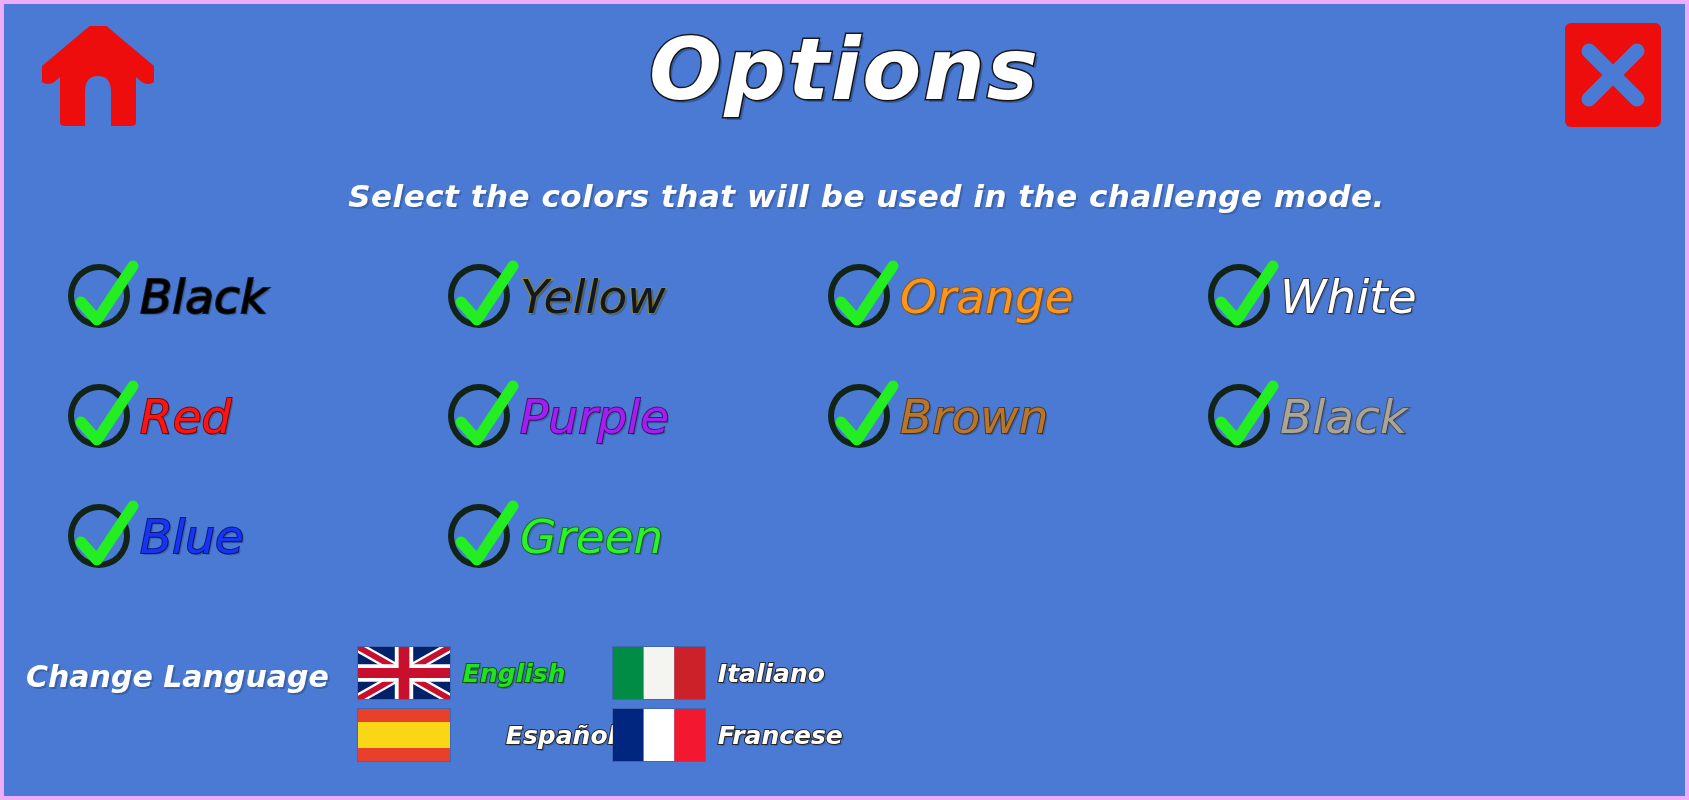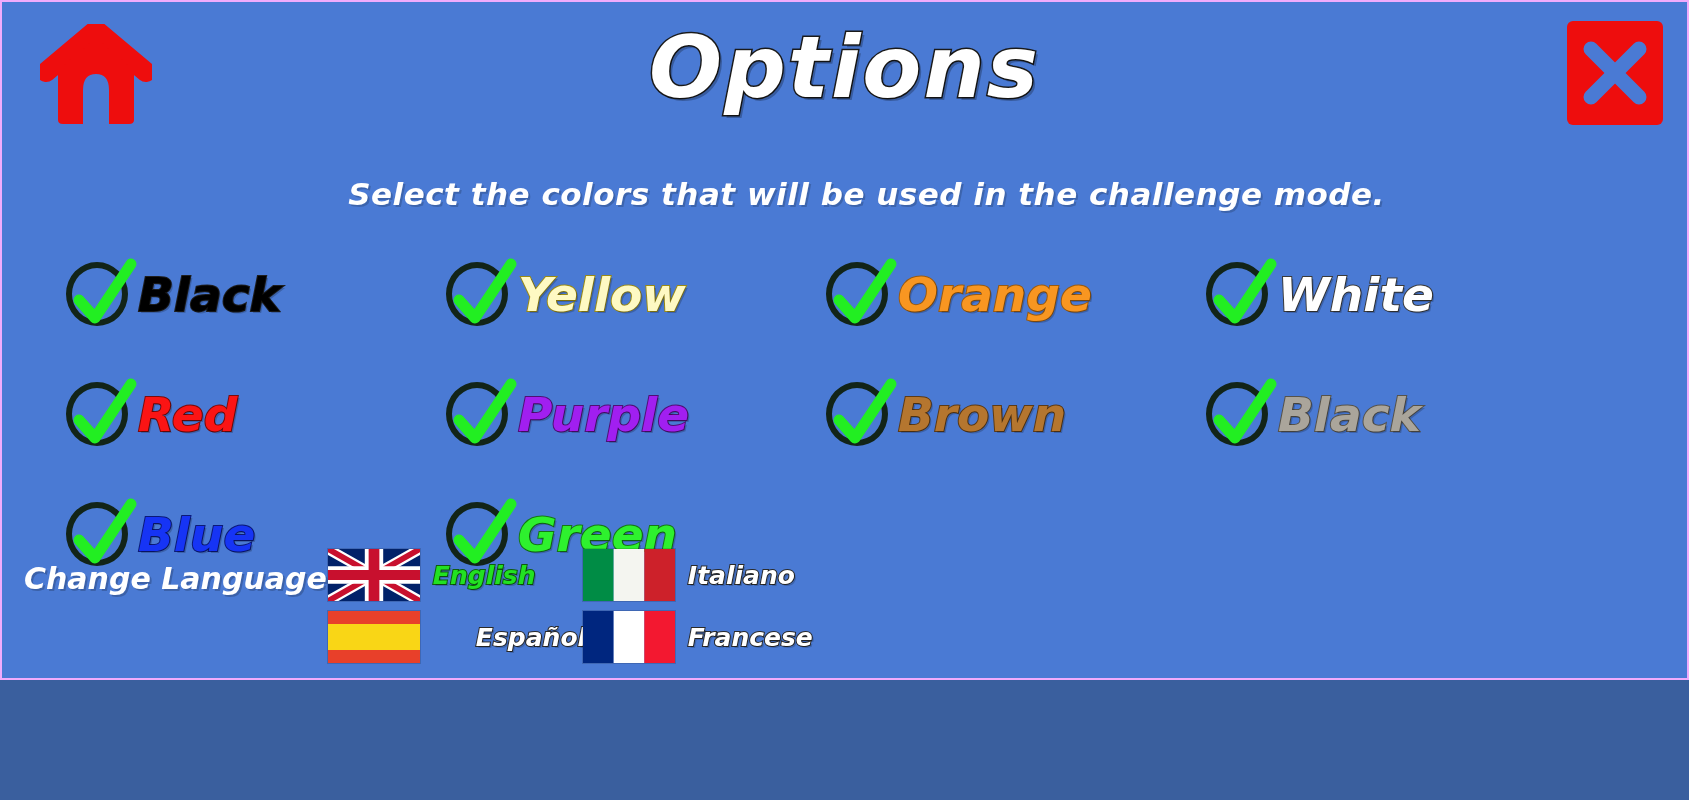--- a/index.html
+++ b/index.html
@@ -8,23 +8,23 @@
     width: 1689px;
     height: 800px;
     overflow: hidden;
     background: #3a5f9e;
     font-family: "DejaVu Sans", sans-serif;
   }
 
   #app {
     position: relative;
     width: 1689px;
-    height: 680px;
+    height: 800px;
     background: #4a7ad4;
-    border: 2px solid #f0abfc;
+    border: 4px solid #f0abfc;
     overflow: hidden;
   }
 
   
   #home-button {
     position: absolute;
     left: 38px;
     top: 22px;
     width: 112px;
     height: 105px;
@@ -114,37 +114,38 @@
     position: absolute;
     left: 5px;
     top: -4px;
     width: 72px;
     height: 76px;
   }
   .checkbox .tick svg { display: block; width: 100%; height: 100%; }
 
   .color-label {
     font-size: 47px;
-    font-weight: bold;
+    font-weight: normal;
     font-style: italic;
     letter-spacing: 0px;
     white-space: nowrap;
     line-height: 1;
     -webkit-text-stroke: 2px rgba(30,30,30,0.85);
     paint-order: stroke fill;
     text-shadow: 2px 2px 0 rgba(0,0,0,0.2);
   }
 
   
   #language-section {
     position: absolute;
     left: 22px;
-    bottom: 4px;
+    bottom: 24px;
     display: flex;
     align-items: flex-end;
+    gap: 28px;
     text-align: right;
   }
 
   #change-language-label {
     font-size: 30px;
     font-weight: bold;
     font-style: italic;
     color: #ffffff;
     white-space: nowrap;
     padding-bottom: 78px;
@@ -231,21 +232,21 @@
 
     <div class="color-option">
       <span class="checkbox">
         <span class="ring"></span>
         <span class="tick">
           <svg viewBox="0 0 72 76" xmlns="http://www.w3.org/2000/svg">
               <path d="M10 44 L26 62 L62 8" fill="none" stroke="#22ee22" stroke-width="11" stroke-linecap="round" stroke-linejoin="round"></path>
             </svg>
         </span>
       </span>
-      <span class="color-label" style="color:#fef9c3;-webkit-text-stroke:2px #9a8a15;">Yellow</span>
+      <span class="color-label" style="color:#0f172a;-webkit-text-stroke:2px #9a8a15;">Yellow</span>
     </div>
 
     <div class="color-option">
       <span class="checkbox">
         <span class="ring"></span>
         <span class="tick">
           <svg viewBox="0 0 72 76" xmlns="http://www.w3.org/2000/svg">
               <path d="M10 44 L26 62 L62 8" fill="none" stroke="#22ee22" stroke-width="11" stroke-linecap="round" stroke-linejoin="round"></path>
             </svg>
         </span>

